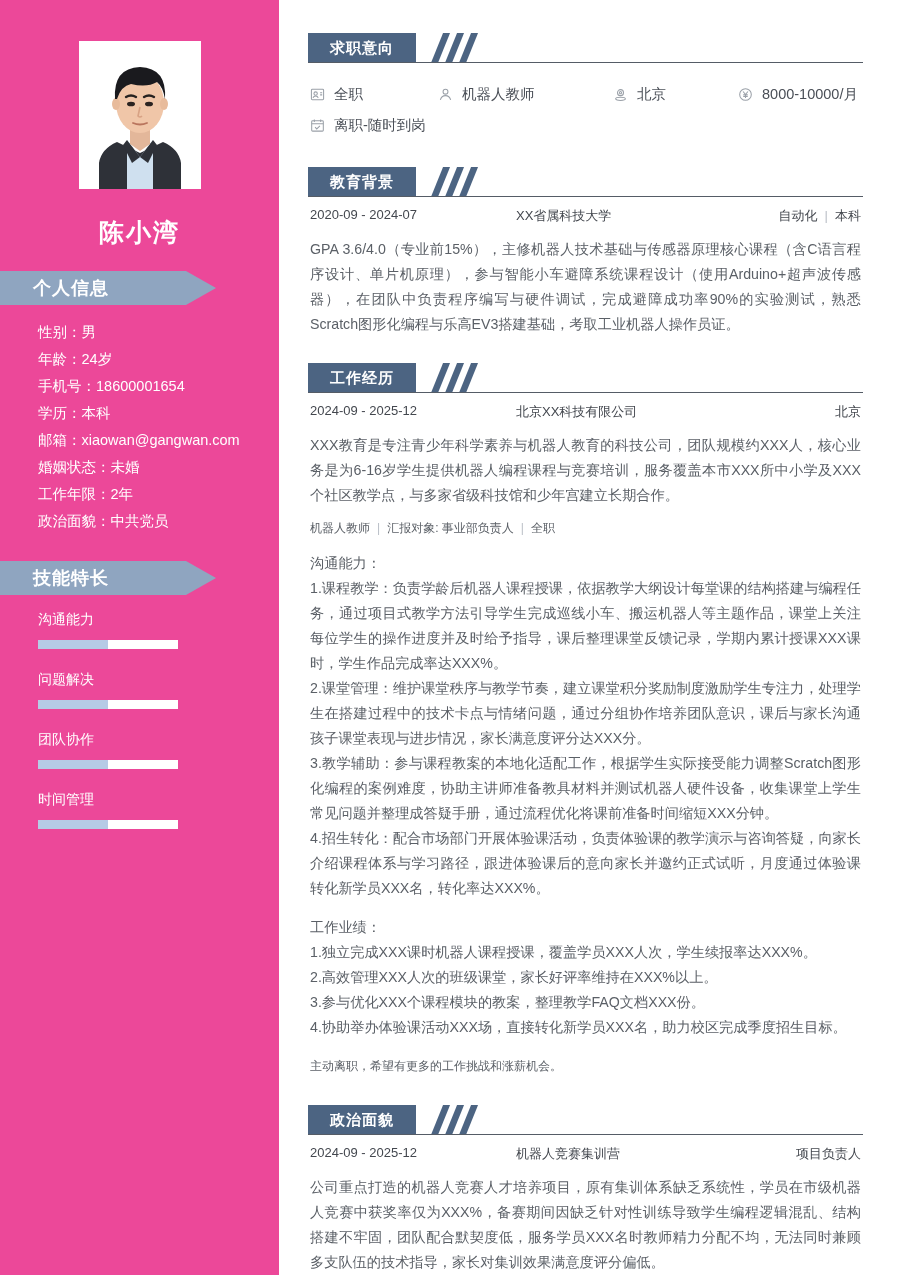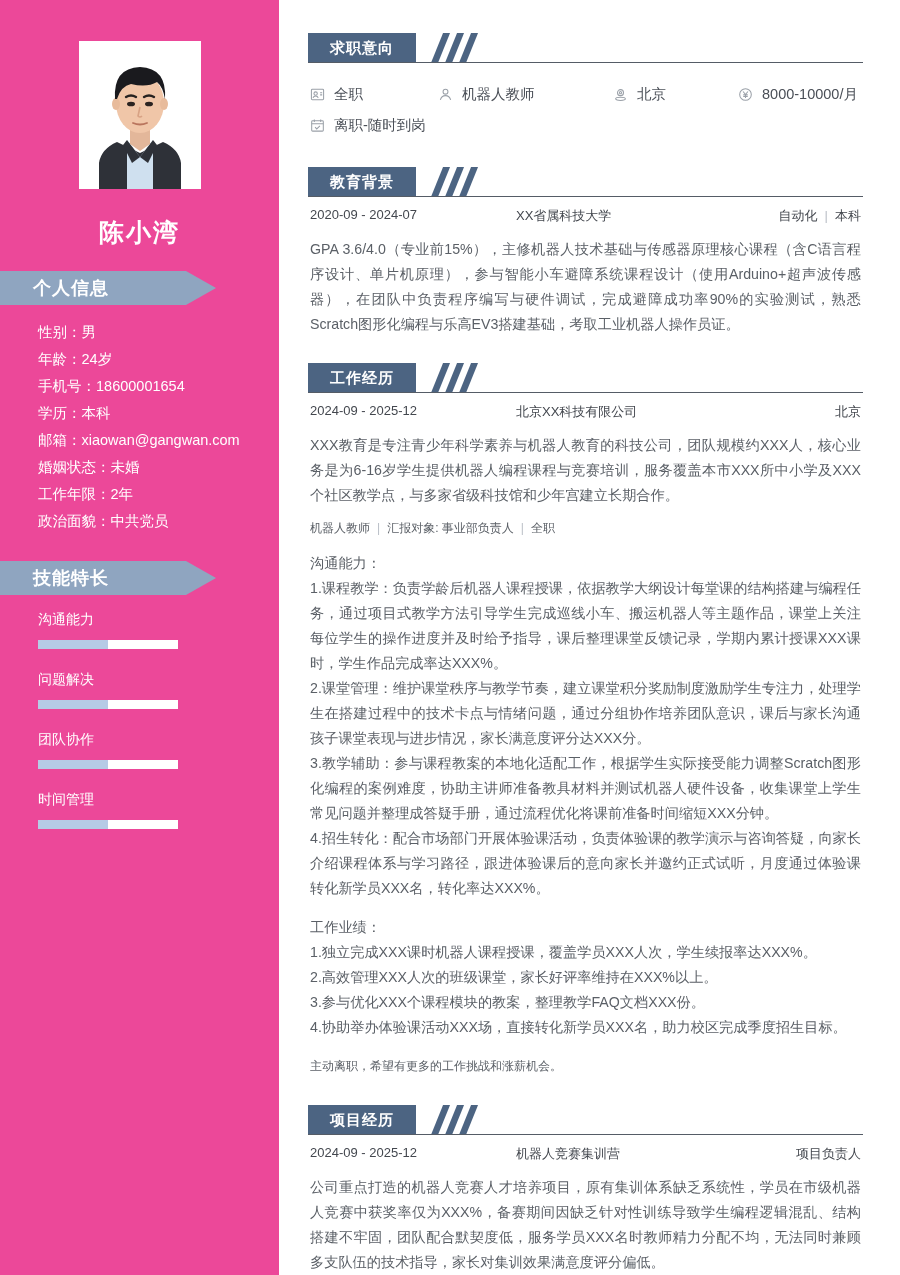--- a/index.html
+++ b/index.html
@@ -402,21 +402,21 @@
           <p>3.参与优化XXX个课程模块的教案，整理教学FAQ文档XXX份。</p>
           <p>4.协助举办体验课活动XXX场，直接转化新学员XXX名，助力校区完成季度招生目标。</p>
         </div>
 
         <div class="tail">主动离职，希望有更多的工作挑战和涨薪机会。</div>
       </div>
     </section>
 
     <section class="sec-block">
       <div class="sec-head sp">
-        <span class="label">项目经历</span>
+        <span class="label">政治面貌</span>
         <span class="stripes" style="left:126px;">
             <i></i>
             <i></i>
             <i></i>
           </span>
         <span class="rule"></span>
       </div>
       <div class="sec-body">
         <div class="entry-head">
           <span class="date">2024-09 - 2025-12</span>

